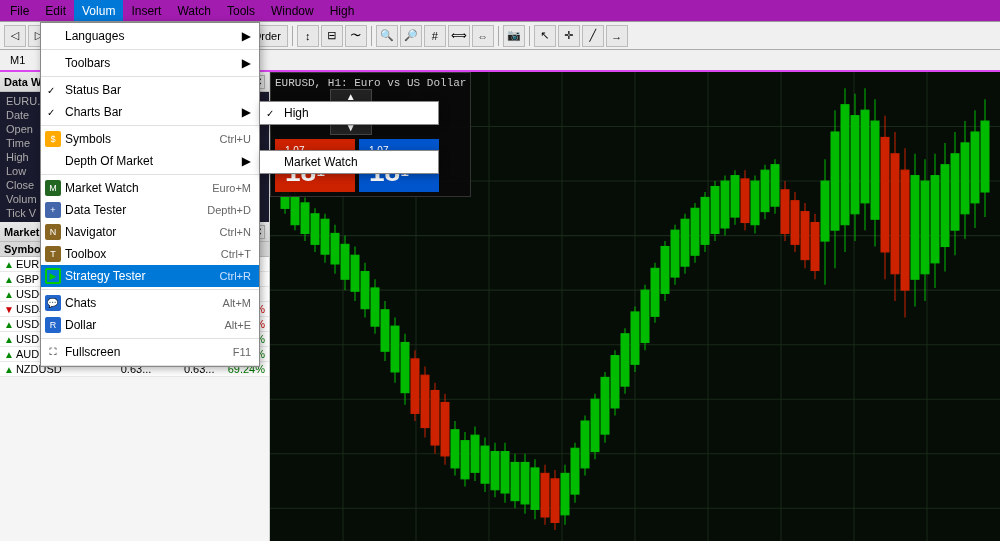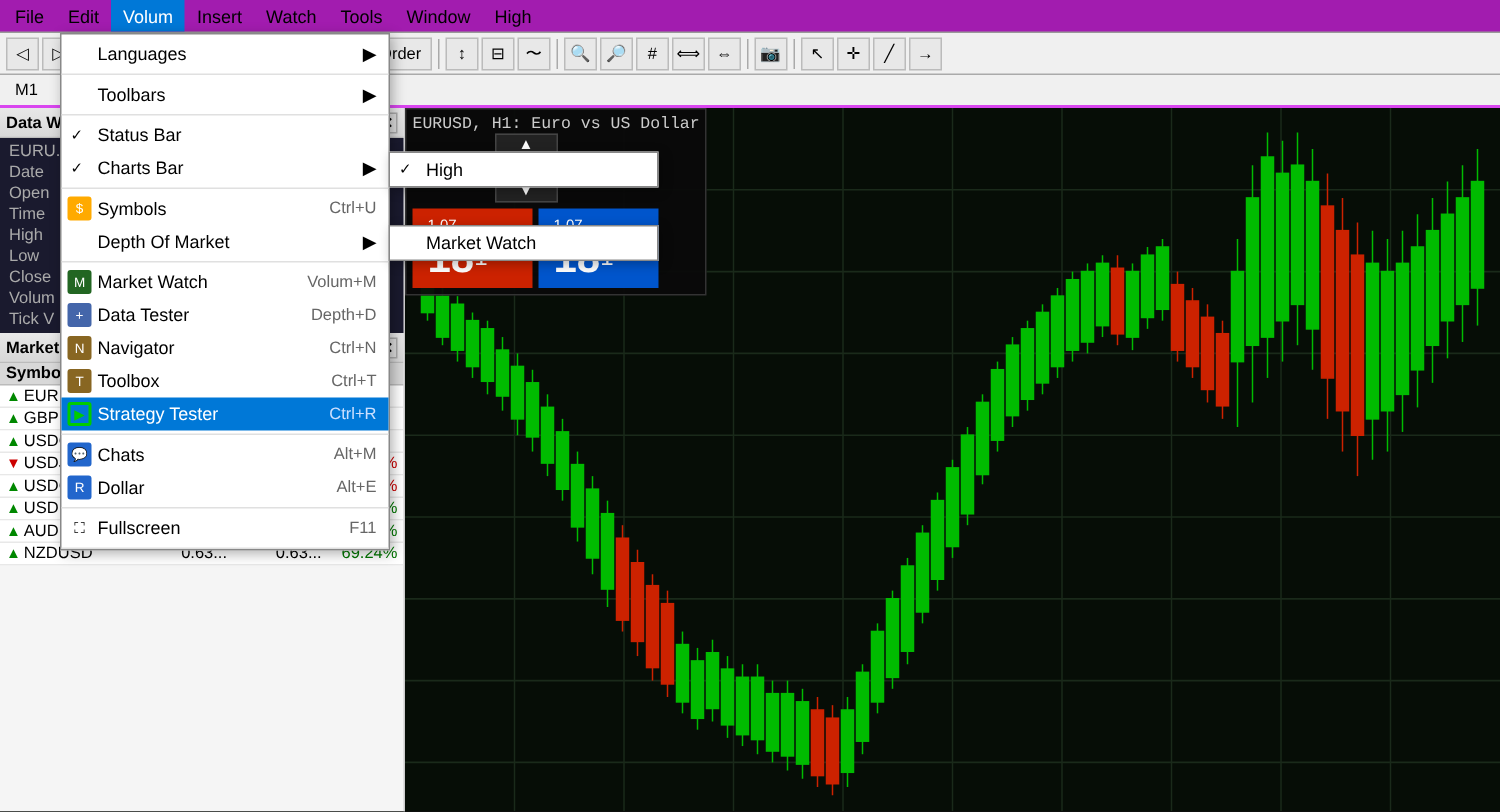--- a/index.html
+++ b/index.html
@@ -789,21 +789,21 @@
             <span>Market Watch</span>
           </div>
         </div>
       </div>
     </div>
 
     <div class="menu-section">
       <div class="dd-item">
         <span class="icon" style="position:absolute;left:4px;width:16px;height:16px;background:#226622;border-radius:2px;display:flex;align-items:center;justify-content:center;font-size:9px;color:white;">M</span>
         <span>Market Watch</span>
-        <span class="shortcut">Volum+M</span>
+        <span class="shortcut">Euro+M</span>
       </div>
       <div class="dd-item">
         <span class="icon" style="position:absolute;left:4px;width:16px;height:16px;background:#4466aa;border-radius:2px;display:flex;align-items:center;justify-content:center;font-size:9px;color:white;">+</span>
         <span>Data Tester</span>
         <span class="shortcut">Depth+D</span>
       </div>
       <div class="dd-item">
         <span class="icon" style="position:absolute;left:4px;width:16px;height:16px;background:#886622;border-radius:2px;display:flex;align-items:center;justify-content:center;font-size:9px;color:white;">N</span>
         <span>Navigator</span>
         <span class="shortcut">Ctrl+N</span>

